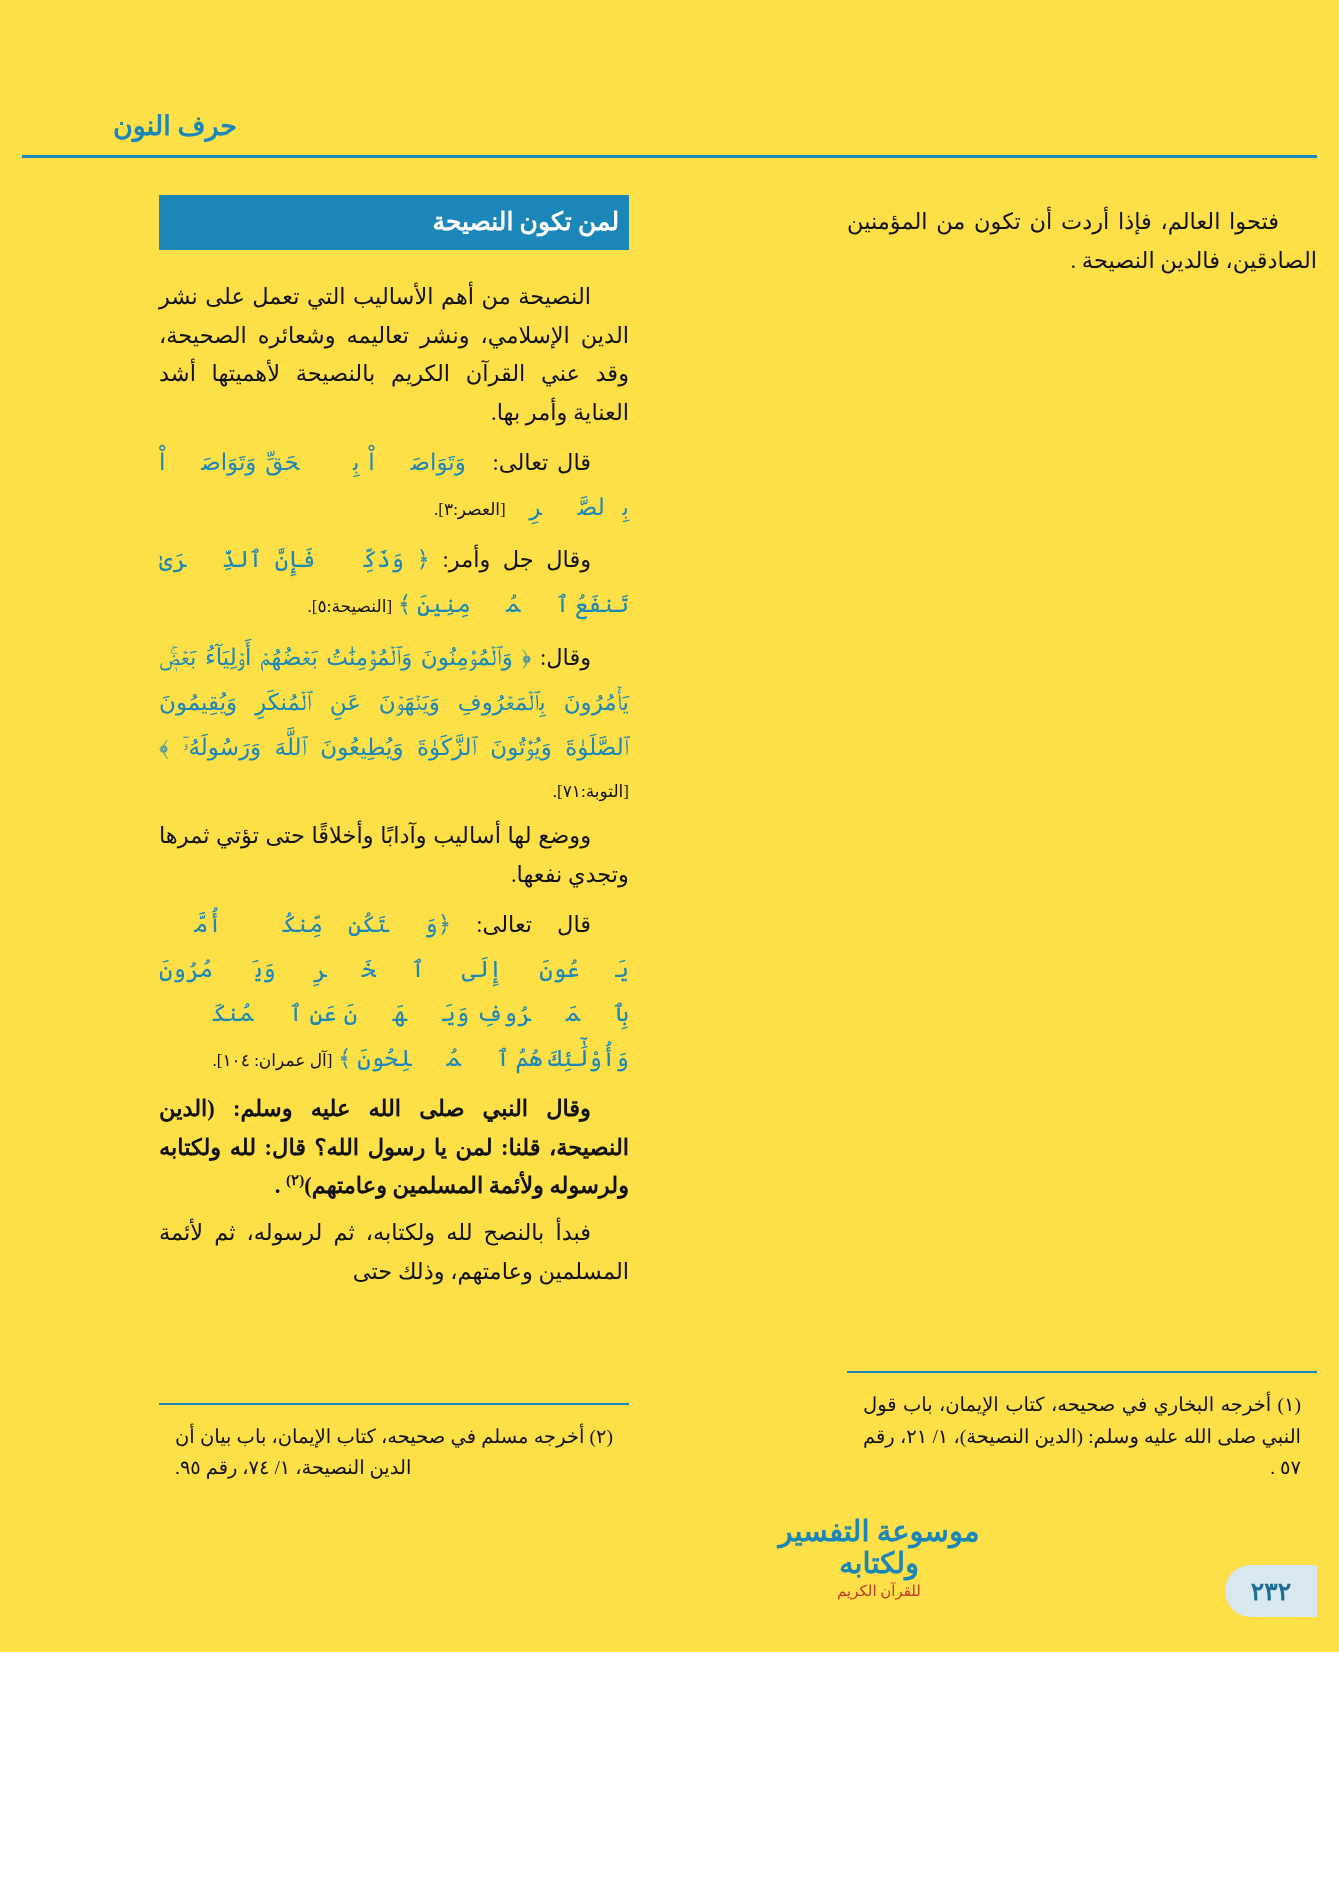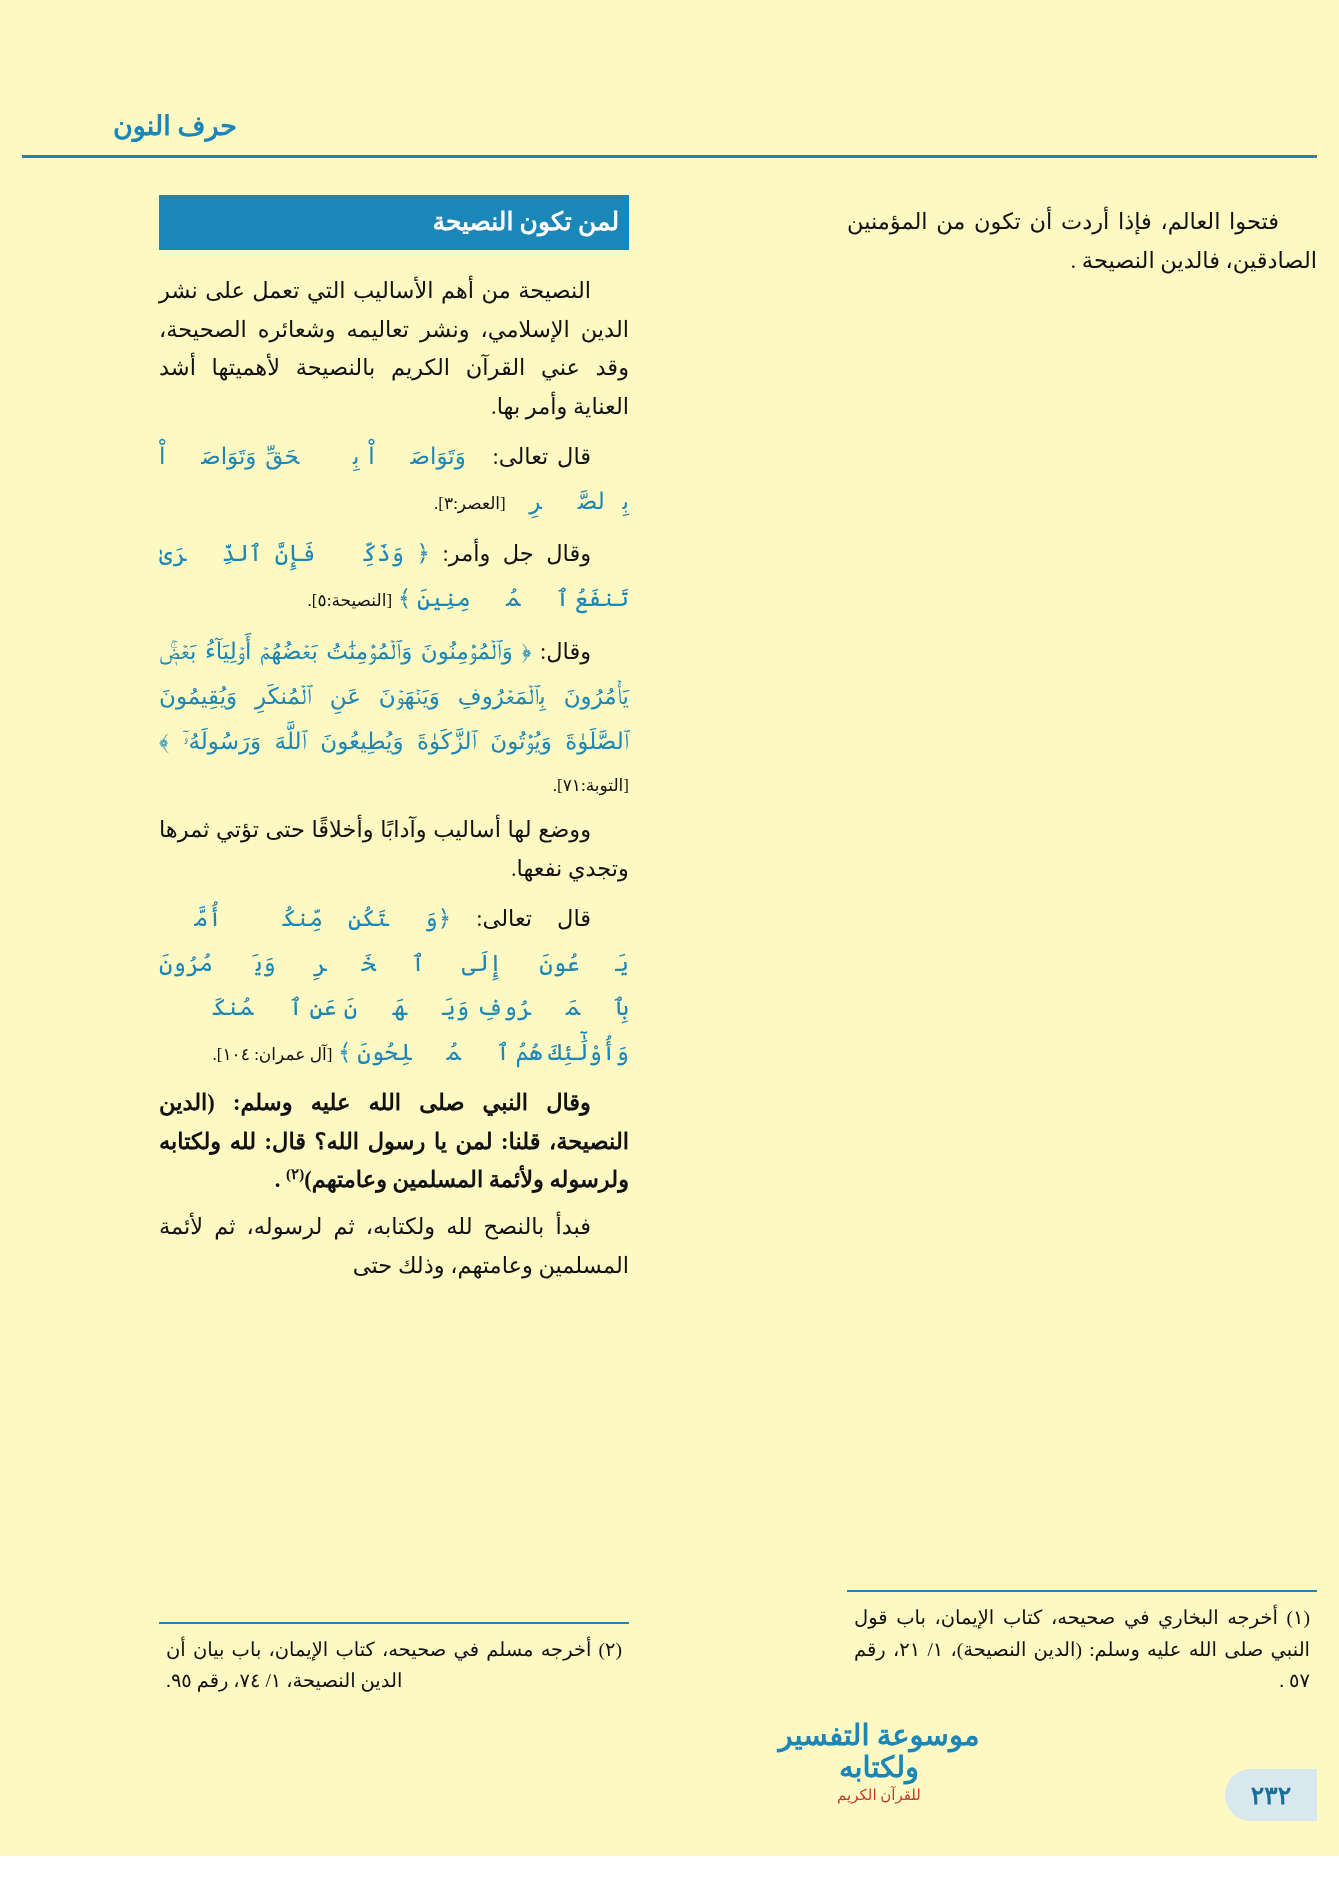--- a/index.html
+++ b/index.html
@@ -3,22 +3,22 @@
 <meta charset="utf-8">
 <style>
   html, body {
     margin: 0;
     padding: 0;
     background: #ffffff;
   }
   .page {
     position: relative;
     width: 1339px;
-    height: 1856px;
-    background: #fef9c3;
+    height: 1652px;
+    background: #fde047;
     font-family: "Liberation Serif", serif;
     overflow: hidden;
   }
 
   
   .header {
     position: absolute;
     top: 110px;
     right: 22px;
     left: 22px;
@@ -84,41 +84,41 @@
   }
 
   
   .section-bar {
     background: #1b86b8;
     color: #ffffff;
     font-size: 25px;
     font-weight: bold;
     text-align: center;
     padding: 12px 10px 14px 10px;
-    margin: 0 0 22px 0;
+    margin: 0 0 28px 0;
     letter-spacing: 0px;
     direction: rtl;
   }
 
   
   .foot {
     position: absolute;
     bottom: 152px;
     width: 470px;
     direction: rtl;
   }
   .foot-right { right: 22px; }
   .foot-left  { right: 710px; }
   .foot-rule {
     height: 2px;
     background: #1b86b8;
     margin-bottom: 10px;
   }
   .foot p {
-    margin: 7px;
+    margin: 16px;
     font-size: 19.5px;
     line-height: 1.62;
     color: #111111;
     text-align: justify;
     text-align-last: right;
   }
   .foot-left p { text-align-last: left; }
 
   
   .logo {

